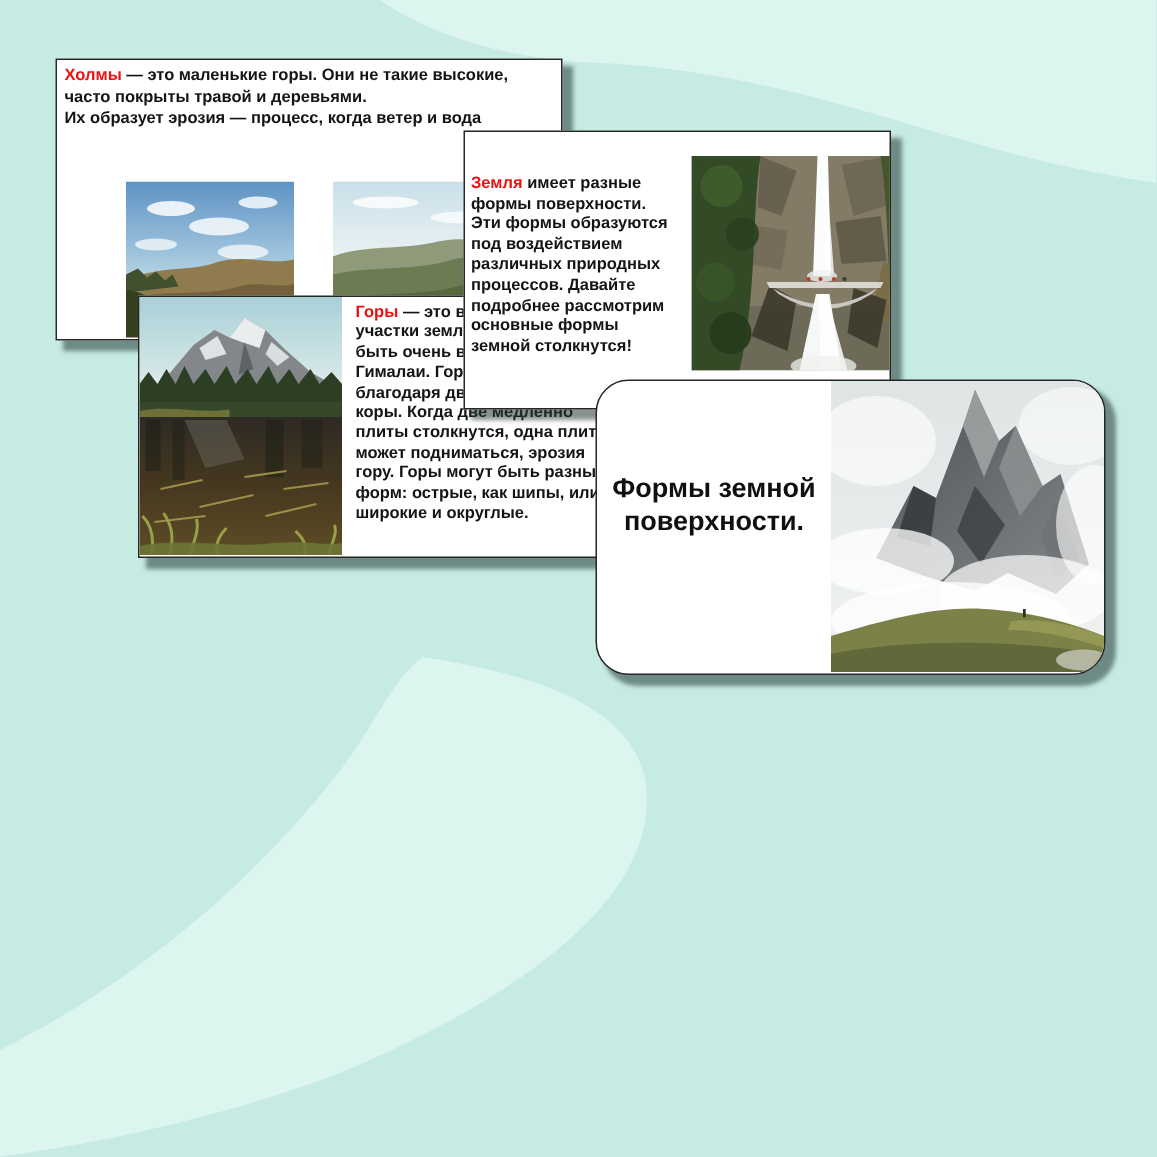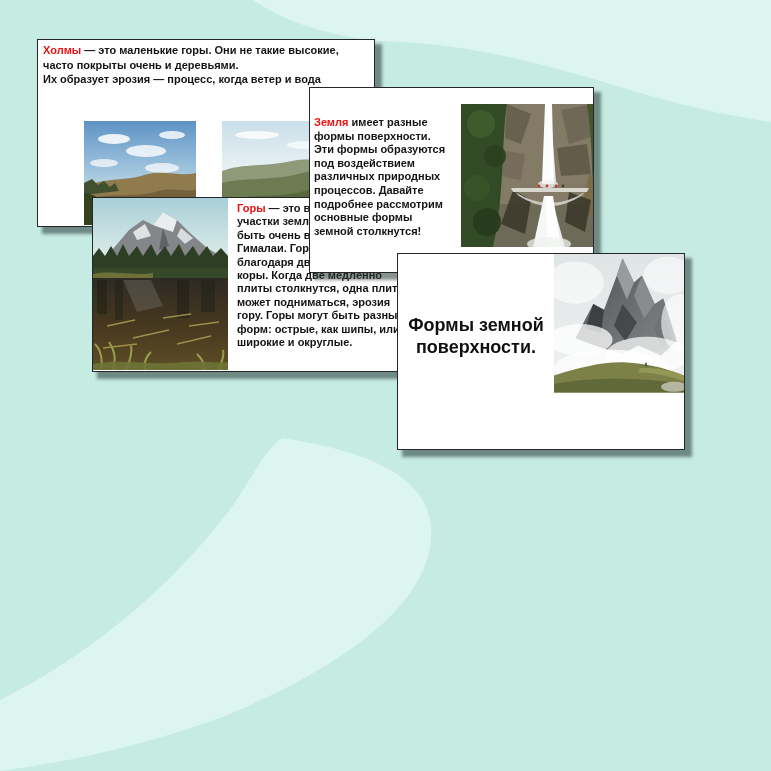--- a/index.html
+++ b/index.html
@@ -11,21 +11,21 @@
   .bg-svg{position:absolute;left:0;top:0;z-index:0;}
   .card{
     position:absolute;background:#fff;
     border:1.6px solid #262626;
     box-shadow:6px 6px 3px 1px rgba(38,58,55,.55);
     box-sizing:border-box;overflow:hidden;
   }
   #card-hills    {left:37px;  top:39px;  width:338px; height:188px; z-index:10;}
   #card-mountains{left:92px;  top:197px; width:350px; height:175px; z-index:20;}
   #card-earth    {left:309px; top:87px;  width:285px; height:186px; z-index:30;}
-  #card-title    {left:397px; top:253px; width:288px; height:197px; z-index:40;}
+  #card-title    {left:397px; top:253px; width:340px; height:197px; z-index:40;border-radius:22px;}
 
   .txt{color:#141414;white-space:nowrap;}
   .red{color:#ee1111;text-align:center;}
 
   #card-hills .txt{position:absolute;left:5px;top:3px;font-size:11px;line-height:14.5px;}
   #card-hills .photo-a{position:absolute;left:46px;top:81px;bottom:0;width:112px;}
   #card-hills .photo-b{position:absolute;left:184px;top:81px;bottom:0;width:117px;}
 
   #card-earth .txt{position:absolute;left:4px;top:28px;font-size:11px;line-height:13.6px;}
   #card-earth .photo{position:absolute;left:151px;top:16px;width:178px;height:143px;}
@@ -48,21 +48,21 @@
   <path d="M 253,0 L 771,0 L 771,122 C 705,112 662,99 630,90 C 540,62 470,45 400,42 C 340,40 288,24 253,0 Z" fill="#ddf5ef"></path>
   <path d="M 282,438 C 372,452 436,478 431,540 C 425,612 330,672 225,716 C 150,744 70,762 0,771 L 0,700 C 88,656 168,590 228,512 C 252,480 262,452 282,438 Z" fill="#ddf5ef"></path>
 </svg>
 
 <div class="card" id="card-hills">
   <div class="txt">
     <div>
       <span class="red">Холмы</span><span> — это маленькие горы. Они не такие высокие,</span>
     </div>
     <div>
-        <div>часто покрыты очень и деревьями.</div>
+        <div>часто покрыты травой и деревьями.</div>
         <div>Их образует эрозия — процесс, когда ветер и вода</div>
       </div>
   </div>
 
   <svg class="photo-a" viewBox="0 0 112 104" preserveAspectRatio="none">
     <defs>
       <linearGradient id="skyA" x1="0" y1="0" x2="0" y2="1">
         <stop offset="0" stop-color="#5e93c5"></stop>
           <stop offset="1" stop-color="#bcd9e7"></stop>
       </linearGradient>

